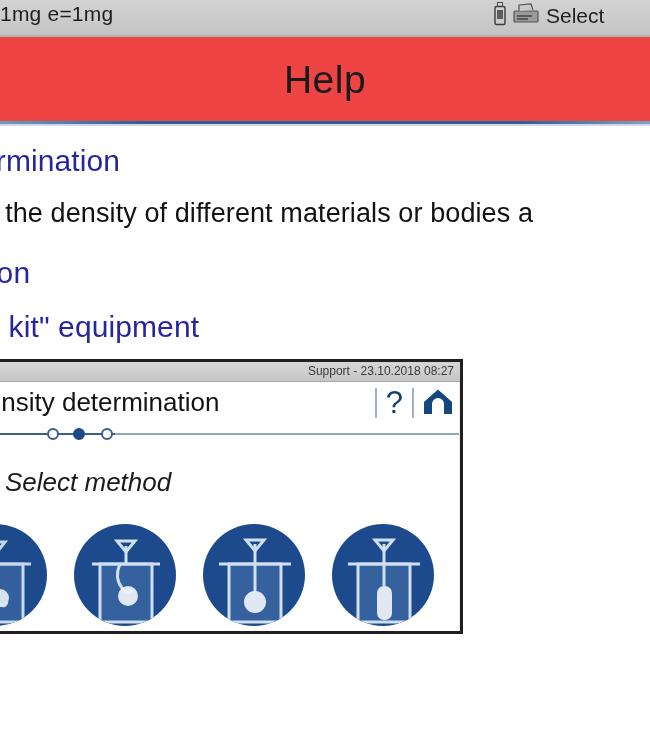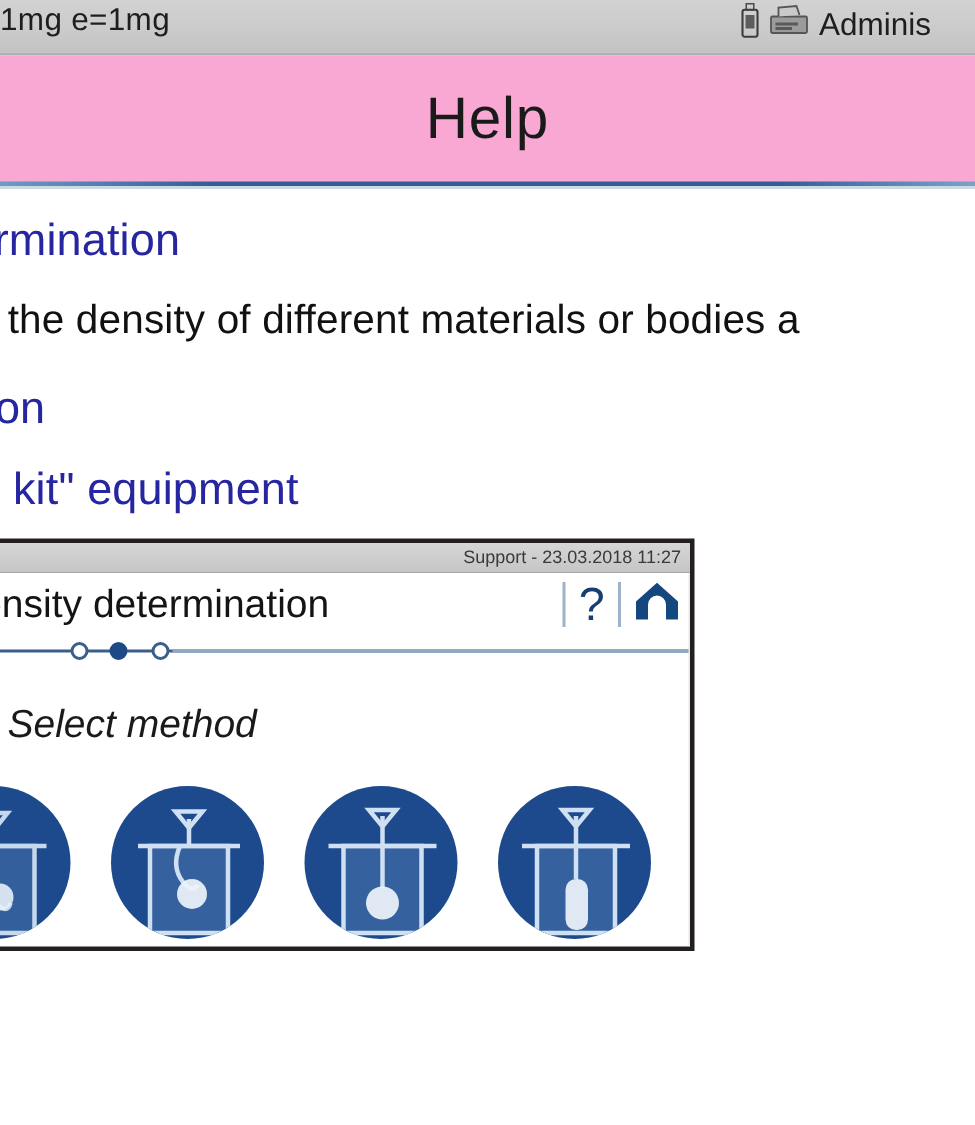--- a/index.html
+++ b/index.html
@@ -57,21 +57,21 @@
   }
   .icon-usb { display: block; }
   .icon-printer { display: block; }
 
   
   .titlebar {
     position: absolute;
     top: 37px; left: 0;
     width: 650px;
     height: 85px;
-    background: #f9a8d4;
+    background: #ef4444;
     display: flex;
     align-items: center;
     justify-content: center;
   }
   .page-title {
     font-size: 39px;
     font-weight: 400;
     color: #1a1a1a;
     letter-spacing: 0.5px;
   }
@@ -273,21 +273,21 @@
         </svg>
       </span>
       <span class="icon-printer">
         <svg width="26" height="22" viewBox="0 0 26 22">
           <rect x="1" y="8" width="24" height="11" rx="1" fill="#9b9b9b" stroke="#555" stroke-width="1.2"></rect>
           <path d="M6 8 L6 2 L18 1 L20 7" fill="#c9c9c9" stroke="#555" stroke-width="1.2"></path>
           <rect x="4" y="12" width="15" height="2" fill="#5a5a5a"></rect>
           <rect x="4" y="15" width="11" height="2" fill="#5a5a5a"></rect>
         </svg>
       </span>
-      <span class="statusbar-user">Adminis</span>
+      <span class="statusbar-user">Select</span>
     </div>
   </div>
 
   <div class="titlebar">
     <div class="page-title">Help</div>
   </div>
   <div class="title-rule"></div>
   <div class="title-rule-soft"></div>
 
   <div class="content">
@@ -296,21 +296,21 @@
 
     <div class="body-text" id="paragraph-intro">ining the density of different materials or bodies a</div>
 
     <div class="h-blue" id="heading-application">lication</div>
 
     <div class="h-blue" id="heading-kit">nsity kit" equipment</div>
 
     <div class="embed">
 
       <div class="embed-statusbar">
-        <span class="embed-support">Support  -  23.03.2018 11:27</span>
+        <span class="embed-support">Support  -  23.10.2018 08:27</span>
       </div>
 
       <div class="embed-header">
         <span class="embed-title">Density determination</span>
 
         <div class="embed-actions">
           <span class="sep-bar"></span>
           <span class="qmark">?</span>
           <span class="sep-bar"></span>
           <span>

